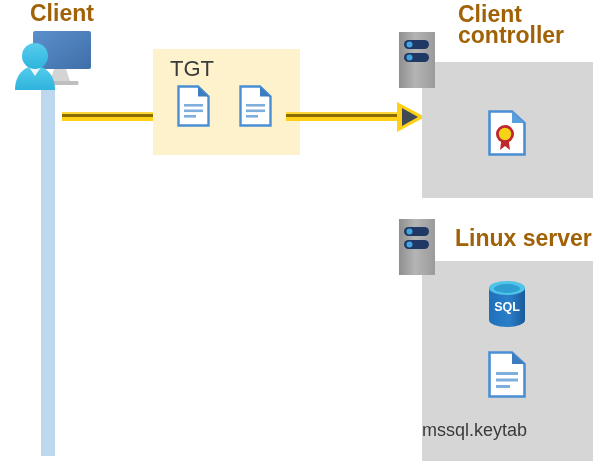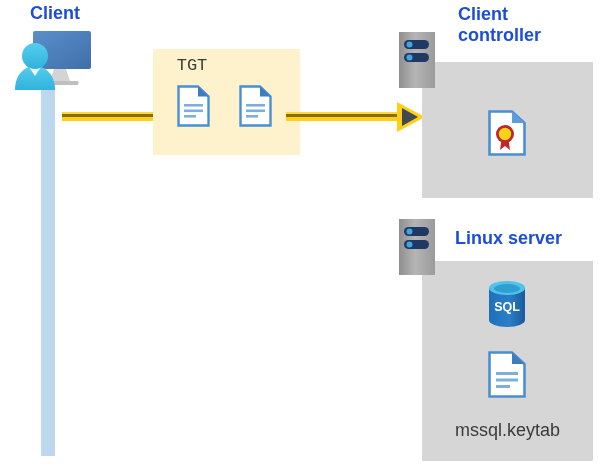--- a/index.html
+++ b/index.html
@@ -16,36 +16,36 @@
     height: 468px;
     background: #ffffff;
     overflow: hidden;
   }
   .abs { position: absolute; }
 
   
   .node-title {
     font-family: "Liberation Sans", sans-serif;
     font-weight: bold;
-    font-size: 18px;
+    font-size: 23px;
     line-height: 21px;
-    color: #1d4ed8;
+    color: #a16207;
     white-space: pre-line;
   }
   .doc-label {
-    font-family: Liberation Mono, monospace;
-    font-size: 17px;
+    font-family: Liberation Sans, sans-serif;
+    font-size: 22px;
     color: #3b3b3b;
     text-align: center;
   }
   .file-caption {
     font-family: "Liberation Sans", sans-serif;
     font-size: 18px;
     color: #3b3b3b;
-    text-align: center;
+    text-align: left;
     width: 100%;
   }
 
   
   .lifeline {
     background: #bdd7ee;
   }
 
   
   .msg-box {

